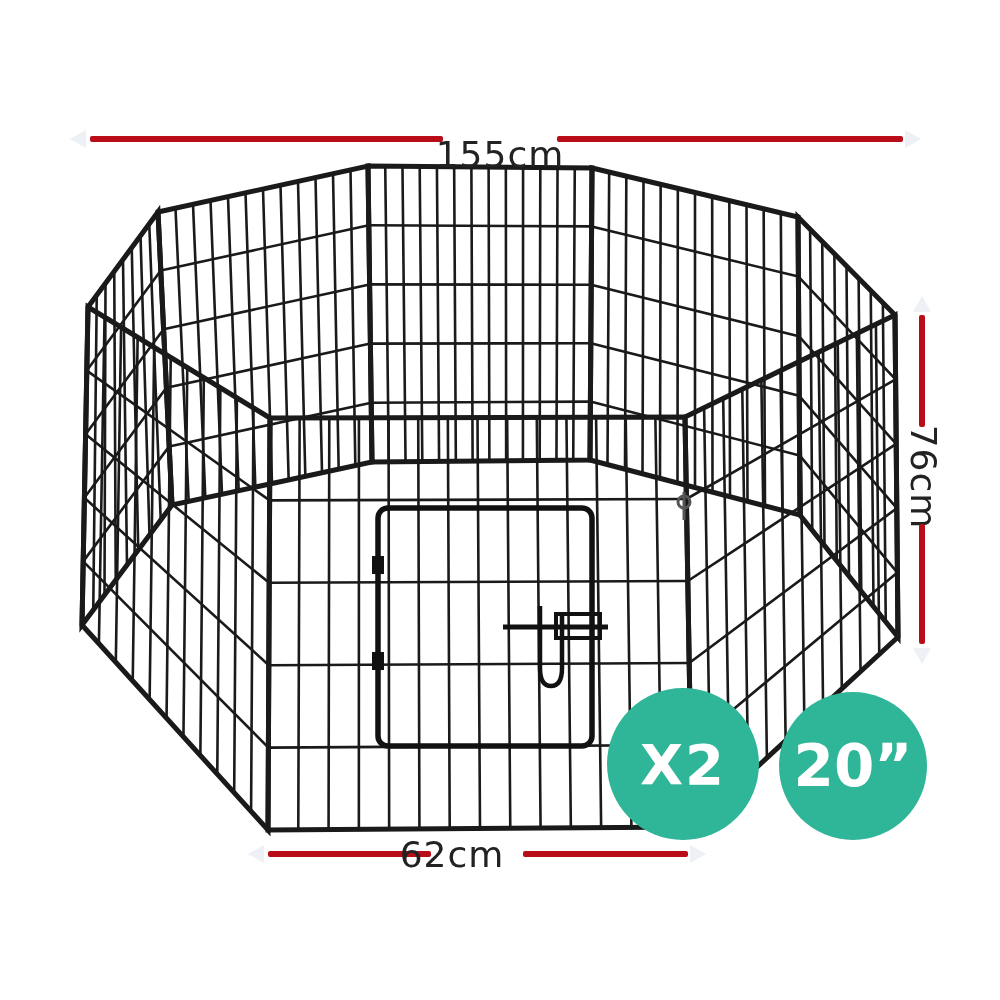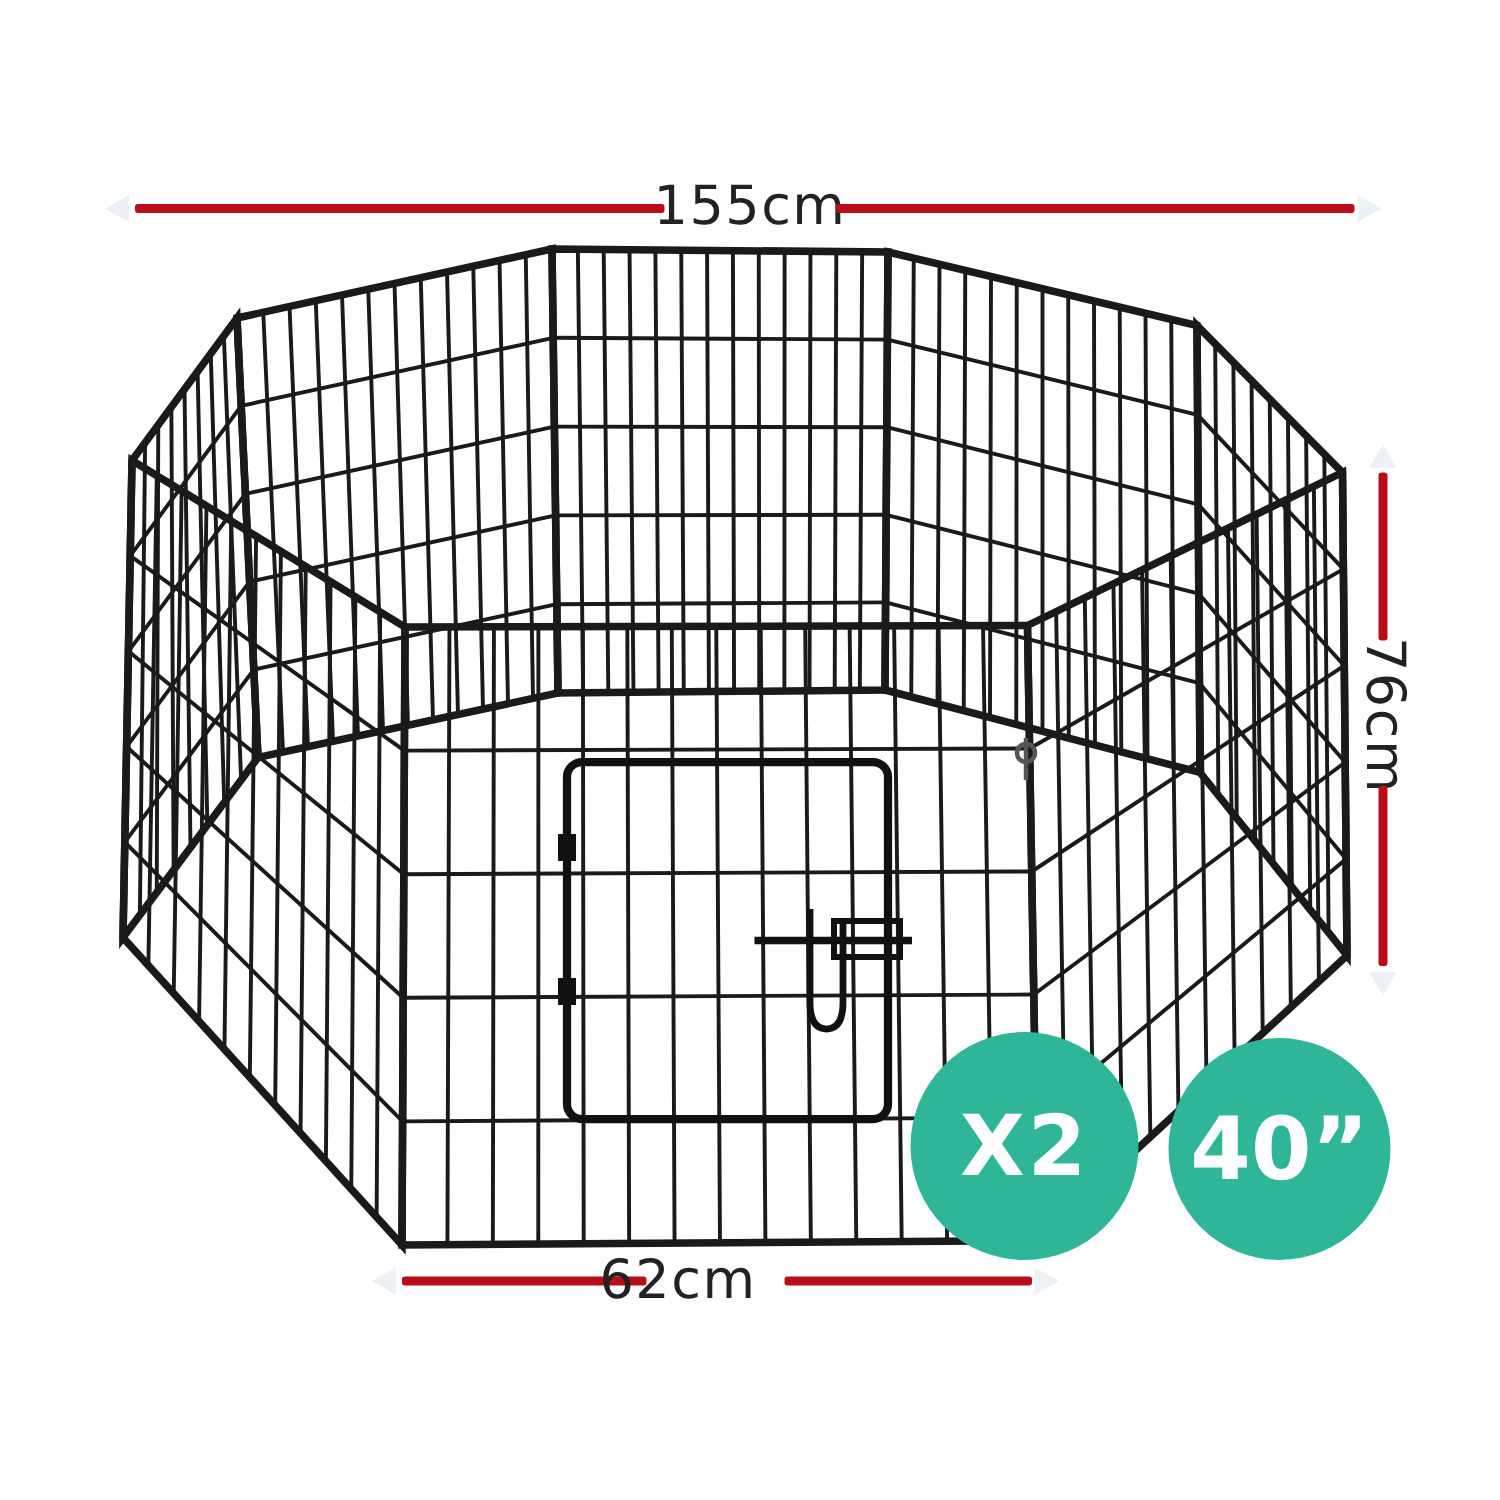--- a/index.html
+++ b/index.html
@@ -180,36 +180,36 @@
       <path stroke-width="4.5" d="M540,606 L540,668 Q540,686 551,686 Q562,686 562,668 L562,612"></path>
       <g stroke="#555555" stroke-width="3">
         <circle cx="684" cy="502" r="6"></circle>
         <line x1="684" y1="492" x2="684" y2="520"></line>
       </g>
     </g>
   </svg>
 
   <div class="arrow left" id="ar-top-l"></div>
   <div class="seg" id="seg-top-l" style="background-color: rgb(185, 14, 24);"></div>
-  <div class="dim-label" id="label-top" style="color: rgb(34, 34, 34);">155cm</div>
+  <div class="dim-label" id="label-top" style="color: rgb(34, 34, 34); margin-top: 16px;">155cm</div>
   <div class="seg" id="seg-top-r" style="background-color: rgb(185, 14, 24);"></div>
   <div class="arrow right" id="ar-top-r"></div>
 
   <div class="arrow up" id="ar-right-t"></div>
   <div class="seg v" id="seg-right-t" style="background-color: rgb(185, 14, 24);"></div>
   <div class="dim-label rot" id="label-right" style="color: rgb(34, 34, 34);">76cm</div>
   <div class="seg v" id="seg-right-b" style="background-color: rgb(185, 14, 24);"></div>
   <div class="arrow down" id="ar-right-b"></div>
 
   <div class="arrow left" id="ar-bot-l"></div>
   <div class="seg" id="seg-bot-l" style="background-color: rgb(185, 14, 24);"></div>
   <div class="dim-label" id="label-bottom" style="color: rgb(34, 34, 34);">62cm</div>
   <div class="seg" id="seg-bot-r" style="background-color: rgb(185, 14, 24);"></div>
   <div class="arrow right" id="ar-bot-r"></div>
 
   <div class="badge" id="badge-qty" style="background-color: rgb(47, 181, 151);">
     <span>X2</span>
   </div>
   <div class="badge" id="badge-size" style="background-color: rgb(47, 181, 151);">
-    <span>40”</span>
+    <span>20”</span>
   </div>
 
 </div>
 
 </body></html>

